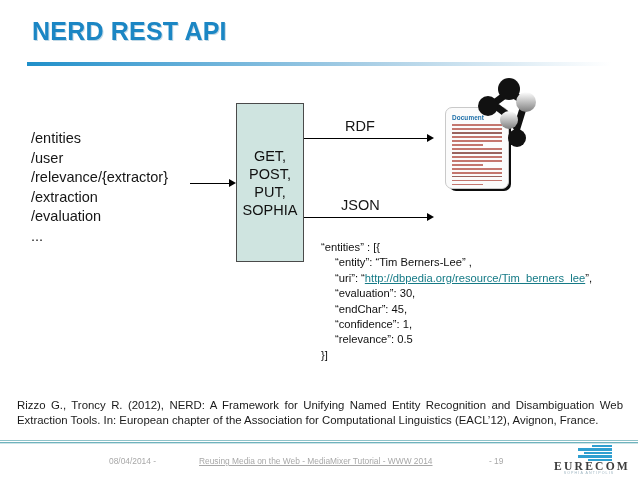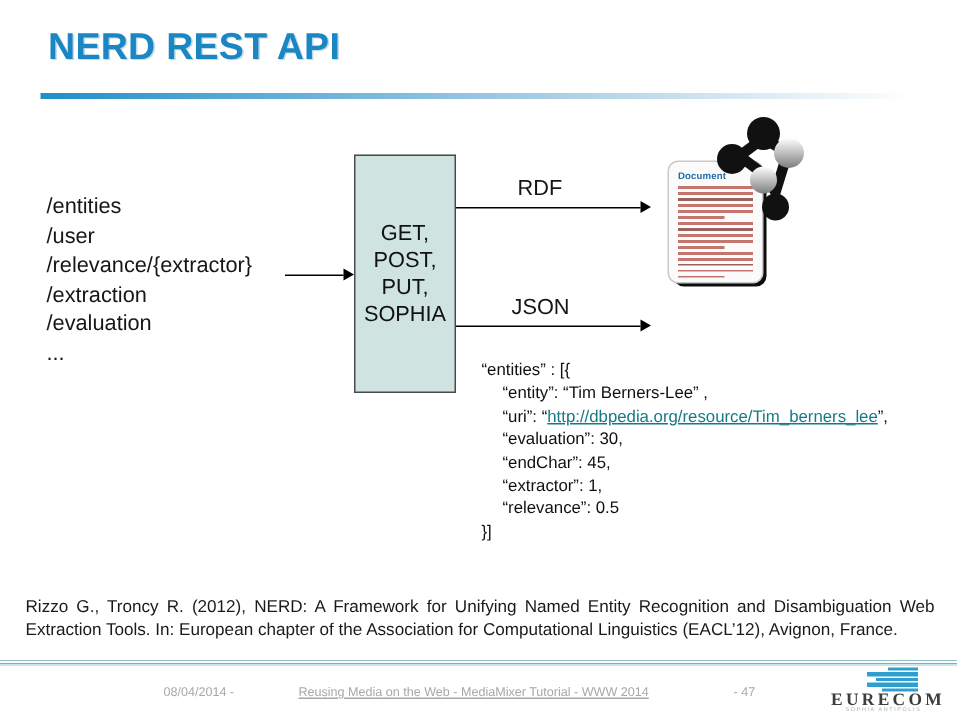--- a/index.html
+++ b/index.html
@@ -339,31 +339,31 @@
 </svg>
 
 <div class="json-block">
   <div class="ind0">“entities” : [{</div>
   <div class="ind1">“entity”: “Tim Berners-Lee” ,</div>
   <div class="ind1">
     <span>“uri”: “</span><a class="url" href="#">http://dbpedia.org/resource/Tim_berners_lee</a><span>”,</span>
   </div>
   <div class="ind1">“evaluation”: 30,</div>
   <div class="ind1">“endChar”: 45,</div>
-  <div class="ind1">“extractor”: 1,</div>
+  <div class="ind1">“confidence”: 1,</div>
   <div class="ind1">“relevance”: 0.5</div>
   <div class="ind0">}]</div>
 </div>
 
 <div class="citation">Rizzo G., Troncy R. (2012), NERD: A Framework for Unifying Named Entity Recognition and Disambiguation Web Extraction Tools. In: European chapter of the Association for Computational Linguistics (EACL’12), Avignon, France.</div>
 
 <div class="footer-rule"></div>
 <div class="footer-date">08/04/2014 -</div>
 <div class="footer-center">Reusing Media on the Web - MediaMixer Tutorial - WWW 2014</div>
-<div class="footer-page">- 47</div>
+<div class="footer-page">- 19</div>
 <div class="logo">
   <div class="logo-bars">
     <i style="width:60%; margin-left:40%;"></i>
     <i style="width:100%;"></i>
     <i style="width:82%; margin-left:18%;"></i>
     <i style="width:100%;"></i>
     <i style="width:70%; margin-left:30%;"></i>
   </div>
   <div class="logo-text">EURECOM</div>
   <div class="logo-sub">SOPHIA ANTIPOLIS</div>

